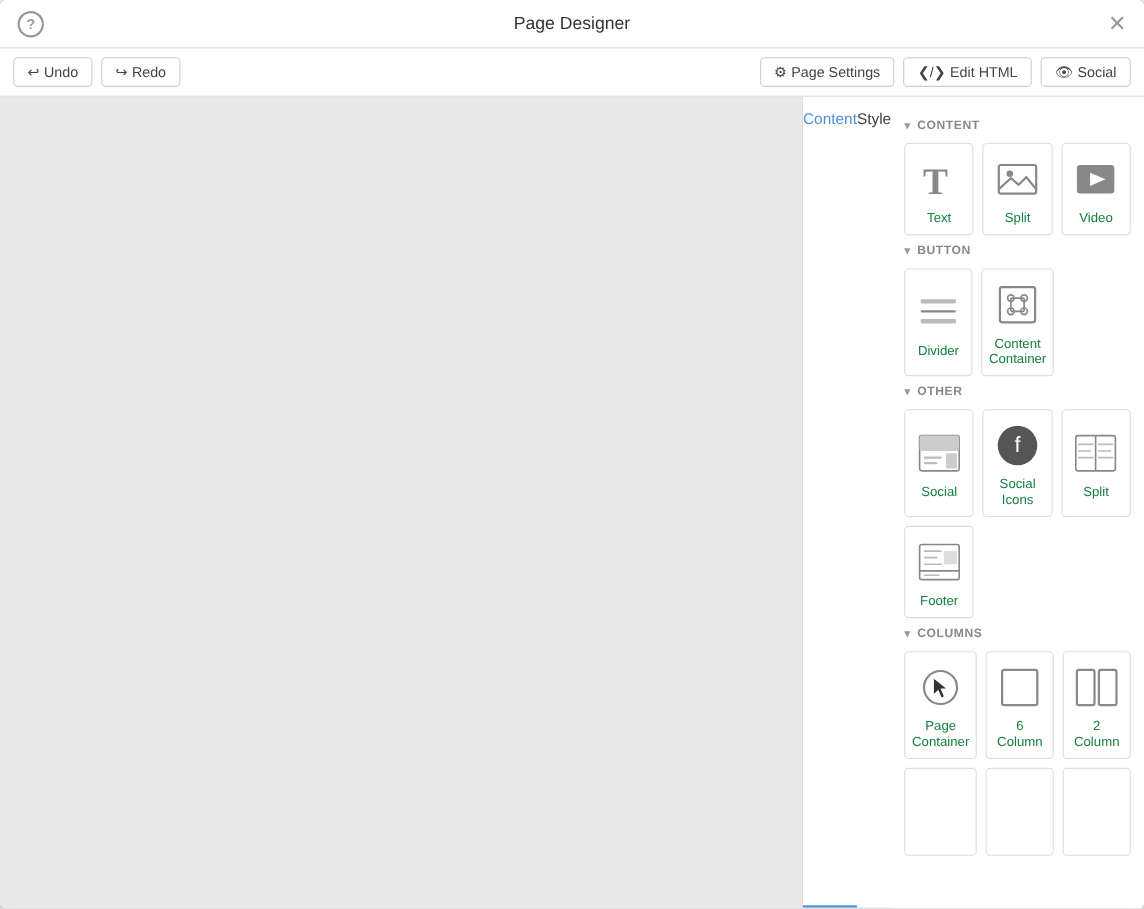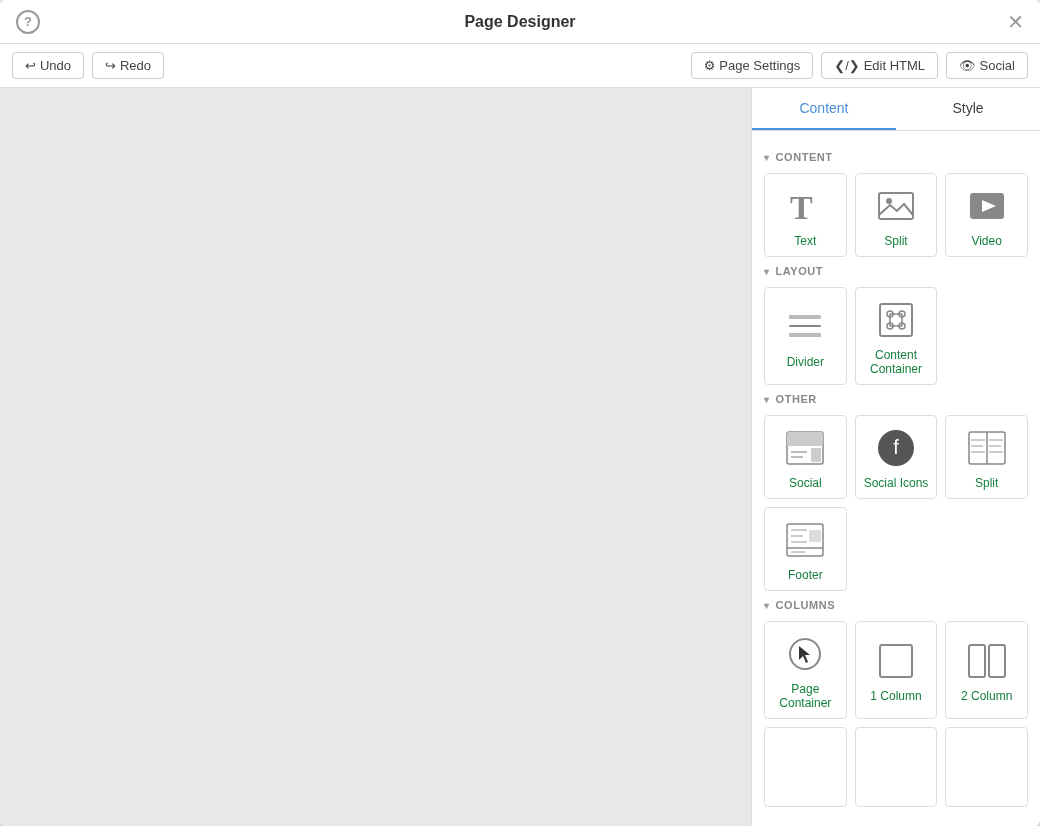--- a/index.html
+++ b/index.html
@@ -22,21 +22,21 @@
       justify-content: center;
       padding: 0 16px;
       height: 44px;
       border-bottom: 1px solid #ddd;
       position: relative;
       background: #fff;
     }
 
     .title-bar-title {
       font-size: 16px;
-      font-weight: 700;
+      font-weight: 400;
       color: #333;
     }
 
     .title-bar-help {
       position: absolute;
       left: 16px;
       width: 24px;
       height: 24px;
       border-radius: 50%;
       border: 2px solid #999;
@@ -91,24 +91,24 @@
       overflow: hidden;
     }
 
     .canvas {
       flex: 1;
       background: #e8e8e8;
       border-right: 1px solid #ddd;
     }
 
     .sidebar {
-      width: 288px;
-      background: #fff;
-      display: flex;
-      flex-direction: column;
+      width: 310px;
+      background: #fff;
+      display: flex;
+      flex-direction: row;
       overflow: hidden;
     }
 
     .sidebar-tabs {
       display: flex;
       border-bottom: 1px solid #ddd;
     }
 
     .sidebar-tab {
       flex: 1;
@@ -275,21 +275,21 @@
                 <polygon points="14,13 28,19 14,25" fill="white"></polygon>
               </svg>
             </div>
             <span class="item-label">Video</span>
           </div>
 
         </div>
 
         <div class="section-header">
           <span class="chevron">▾</span>
-          <span>LAYOUT</span>
+          <span>BUTTON</span>
         </div>
 
         <div class="items-grid">
 
           <div class="item-card">
             <div class="icon-wrap">
               <svg width="40" height="40" viewBox="0 0 40 40">
                 <rect x="4" y="8" width="32" height="4" rx="1" fill="#bbb"></rect>
                 <rect x="4" y="18" width="32" height="2" rx="1" fill="#888"></rect>
                 <rect x="4" y="26" width="32" height="4" rx="1" fill="#bbb"></rect>
@@ -395,21 +395,21 @@
             </div>
             <span class="item-label">Page Container</span>
           </div>
 
           <div class="item-card">
             <div class="icon-wrap">
               <svg width="40" height="36" viewBox="0 0 40 36">
                 <rect x="4" y="2" width="32" height="32" rx="2" fill="none" stroke="#888" stroke-width="2"></rect>
               </svg>
             </div>
-            <span class="item-label">1 Column</span>
+            <span class="item-label">6 Column</span>
           </div>
 
           <div class="item-card">
             <div class="icon-wrap">
               <svg width="40" height="36" viewBox="0 0 40 36">
                 <rect x="2" y="2" width="16" height="32" rx="2" fill="none" stroke="#888" stroke-width="2"></rect>
                 <rect x="22" y="2" width="16" height="32" rx="2" fill="none" stroke="#888" stroke-width="2"></rect>
               </svg>
             </div>
             <span class="item-label">2 Column</span>

